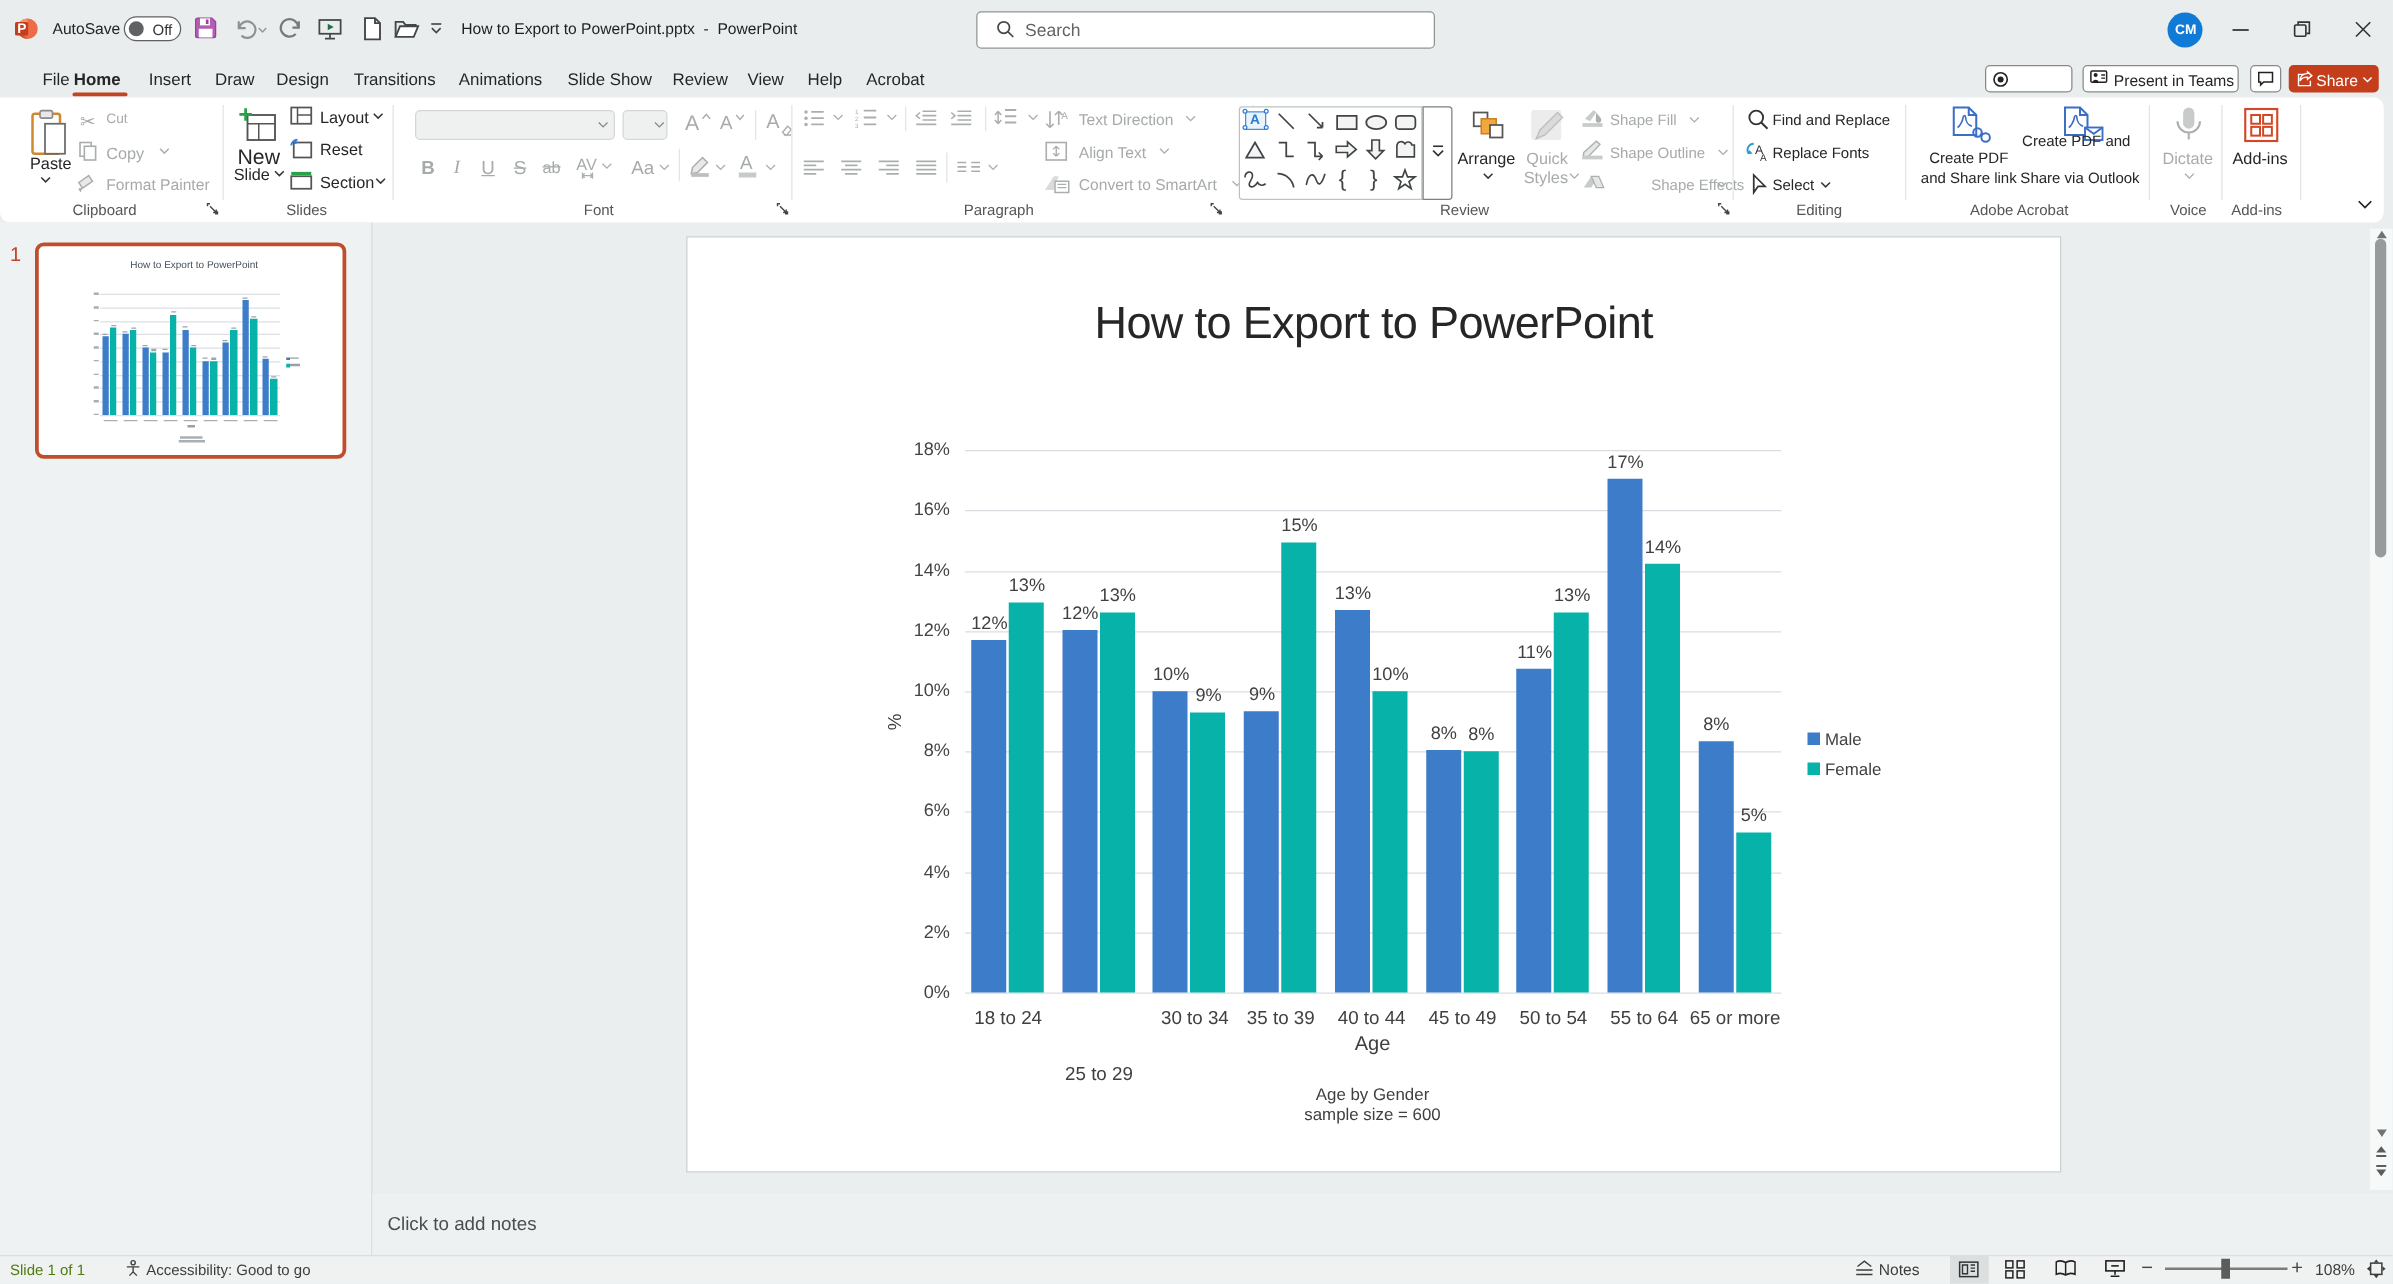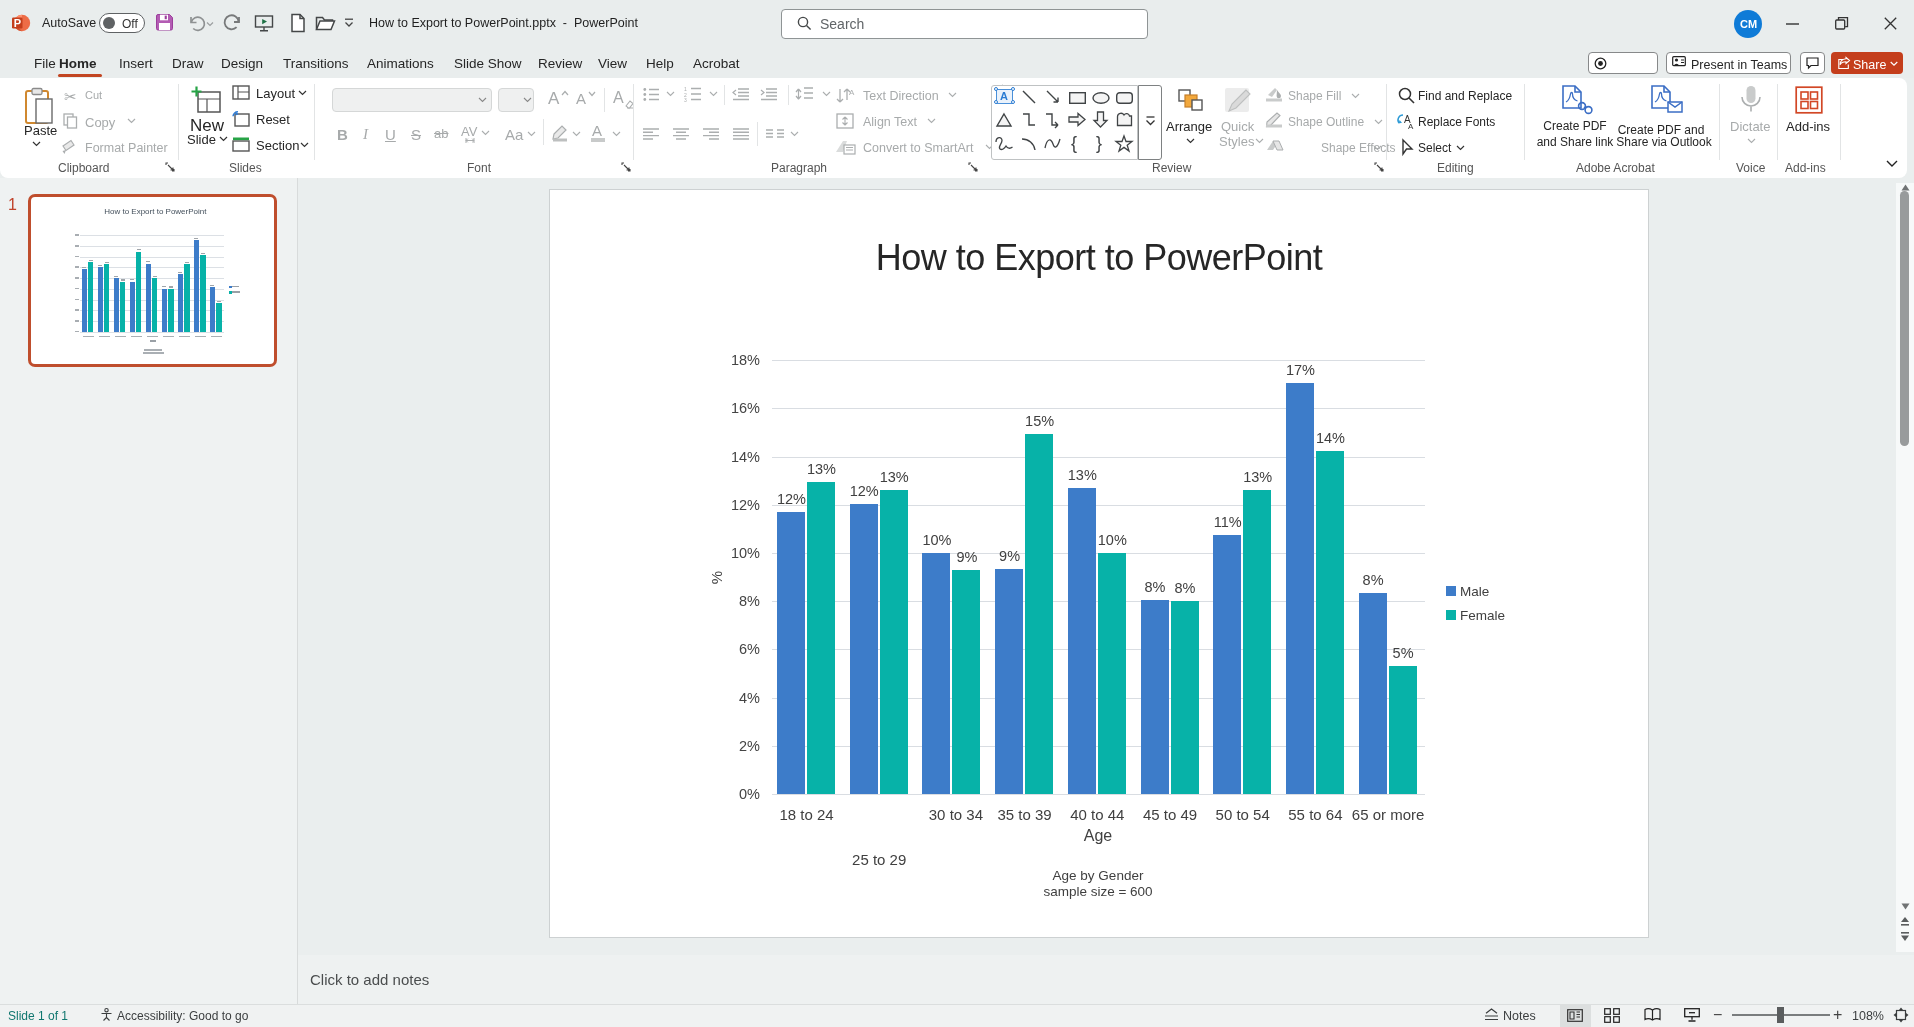--- a/index.html
+++ b/index.html
@@ -509,21 +509,21 @@
 </svg>
 <div class="txt" style="left:1505px;top:119px;width:140px;text-align:center;font-size:12px;">Create PDF</div>
 <div class="txt" style="left:1505px;top:135px;width:140px;text-align:center;font-size:12px;">and Share link</div>
 <svg style="left:1646px;top:85px" width="38" height="30" viewBox="0 0 38 30">
   <path d="M6 1 h12 l6 6 v16 h-18 z" fill="#fff" stroke="#3B6EC5" stroke-width="1.6"></path>
   <path d="M18 1 v6 h6" fill="none" stroke="#3B6EC5" stroke-width="1.6"></path>
   <path d="M9 17 c2 -1 4 -5 4.5 -8 c0.3 -2 2 -2 2 0 c0 3 2 6 5 7" fill="none" stroke="#3B6EC5" stroke-width="1.3"></path>
   <rect x="22" y="17" width="14" height="10" fill="#fff" stroke="#3B6EC5" stroke-width="1.5"></rect>
   <path d="M22 17 l7 5 l7 -5" fill="none" stroke="#3B6EC5" stroke-width="1.5"></path>
 </svg>
-<div class="txt" style="left:1591px;top:123px;width:140px;text-align:center;font-size:12px;">Create PDF and</div>
+<div class="txt" style="left:1591px;top:106px;width:140px;text-align:center;font-size:12px;">Create PDF and</div>
 <div class="txt" style="left:1594px;top:135px;width:140px;text-align:center;font-size:12px;">Share via Outlook</div>
 <div class="glabel" style="left:1576px;top:161px;">Adobe Acrobat</div>
 <div class="vsep" style="left:1719px;"></div>
 
 <svg style="left:1740px;top:85px" width="22" height="30" viewBox="0 0 22 30">
   <rect x="6.5" y="1" width="9" height="17" rx="4.5" fill="#C9CBCB"></rect>
   <path d="M2 12 a9 9 0 0 0 18 0" fill="none" stroke="#ABAEAF" stroke-width="1.6"></path>
   <path d="M11 21.5 v5" stroke="#ABAEAF" stroke-width="1.6"></path>
 </svg>
 <div class="txt gray" style="left:1730px;top:119px;font-size:13px;">Dictate</div>
@@ -698,21 +698,21 @@
 <div class="txt" style="left:998px;top:884px;width:200px;text-align:center;font-size:13.5px;color:#404040;">sample size = 600</div>
 <div class="abs" style="left:1446px;top:586px;width:10px;height:10px;background:#3D7CC9;"></div>
 <div class="txt" style="left:1460px;top:584px;font-size:13.5px;color:#404040;text-align:right;">Male</div>
 <div class="abs" style="left:1446px;top:610px;width:10px;height:10px;background:#07B2A8;"></div>
 <div class="txt" style="left:1460px;top:608px;font-size:13.5px;color:#404040;">Female</div>
 
 <div class="abs" style="left:298px;top:955px;width:1616px;height:49px;background:#EEF1F1;"></div>
 <div class="txt" style="left:310px;top:971px;font-size:15px;color:#4a4d4e;">Click to add notes</div>
 
 <div class="abs" style="left:0;top:1004px;width:1914px;height:23px;background:#F0F2F2;border-top:1px solid #DBDEDE;"></div>
-<div class="txt" style="left:8px;top:1009px;font-size:12px;color:#0f766e;">Slide 1 of 1</div>
+<div class="txt" style="left:8px;top:1009px;font-size:12px;color:#4d7c0f;">Slide 1 of 1</div>
 <svg style="left:100px;top:1008px" width="13" height="13" viewBox="0 0 13 13">
   <circle cx="6.5" cy="2.2" r="1.7" fill="none" stroke="#3b3e3f" stroke-width="1.1"></circle>
   <path d="M1.5 5.5 h10 M6.5 5.5 v4 M6.5 9.5 l-3 3 M6.5 9.5 l3 3" fill="none" stroke="#3b3e3f" stroke-width="1.1"></path>
 </svg>
 <div class="txt" style="left:117px;top:1009px;font-size:12px;color:#3b3e3f;">Accessibility: Good to go</div>
 <svg style="left:1484px;top:1008px" width="15" height="13" viewBox="0 0 15 13">
   <path d="M2 0.8 L7.5 5 L13 0.8" fill="none" stroke="#3b3e3f" stroke-width="1.2" transform="rotate(180 7.5 3)"></path>
   <path d="M1 8 h13 M1 11.5 h13" stroke="#3b3e3f" stroke-width="1.2"></path>
 </svg>
 <div class="txt" style="left:1503px;top:1009px;font-size:12.5px;color:#3b3e3f;">Notes</div>

